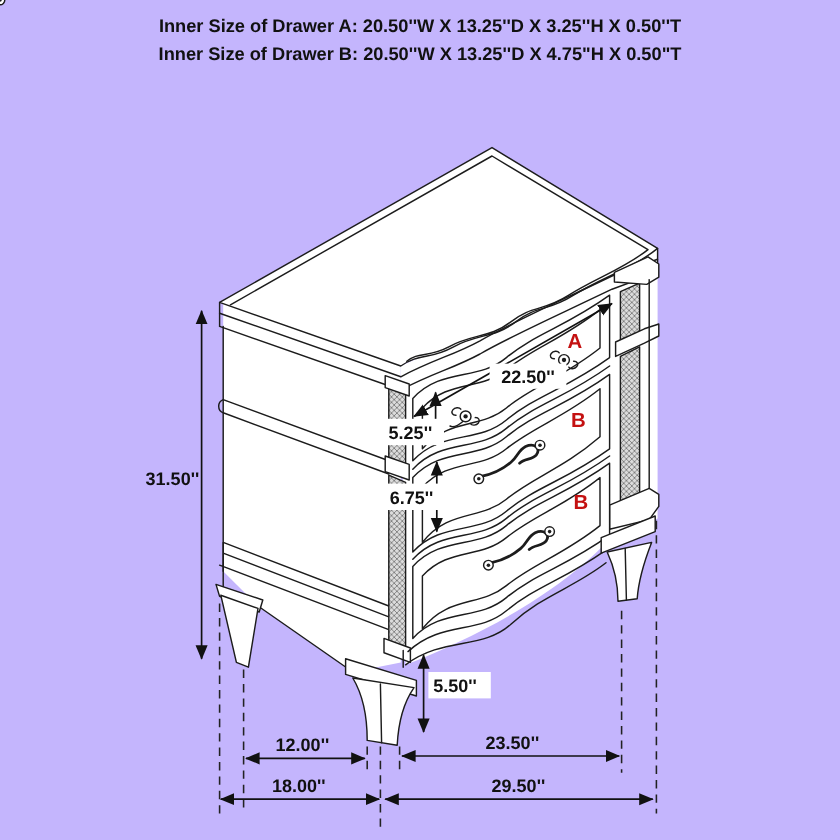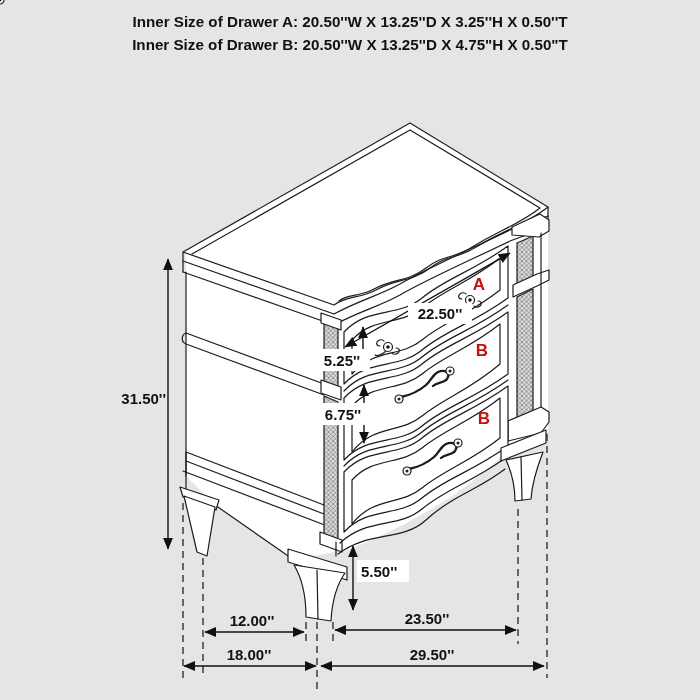--- a/index.html
+++ b/index.html
@@ -1,16 +1,16 @@
 <!DOCTYPE html>
 <html><head>
 <meta charset="utf-8">
 <style>
   html,body{margin:0;padding:0;background:#fff;}
-  .stage{width:700px;height:700px;position:relative;background:#e5e5e5;overflow:hidden;}
+  .stage{width:700px;height:700px;position:relative;background:#c4b5fd;overflow:hidden;}
   svg{display:block;}
   text{font-family:"Liberation Sans","DejaVu Sans",sans-serif;font-weight:bold;fill:#111;}
   .hdr{font-size:15.2px;}
   .dim{font-size:15px;}
   .red{font-size:17px;fill:#c41111;}
   .art{stroke:#1c1c1c;stroke-width:1.2;fill:none;stroke-linecap:round;stroke-linejoin:round;}
   .fill{fill:#ffffff;}
   .mesh{fill:url(#mesh);}
   .dimline{stroke:#111;stroke-width:1.4;fill:none;}
   .dash{stroke:#222;stroke-width:1.3;fill:none;stroke-dasharray:7 5;}

